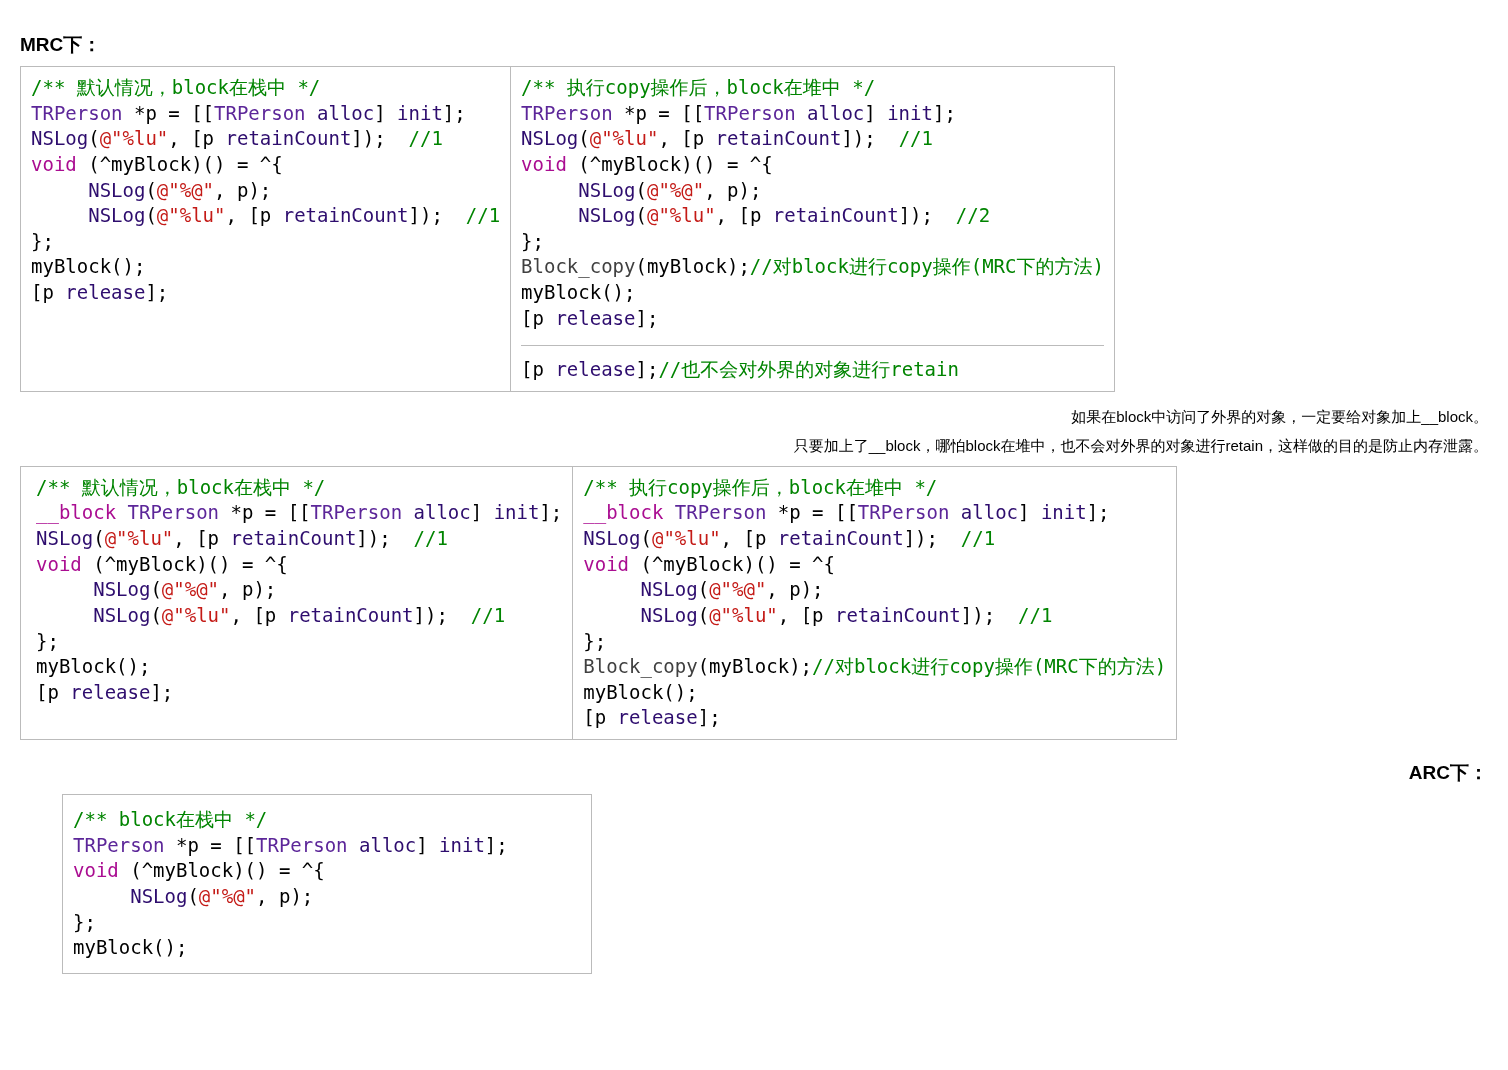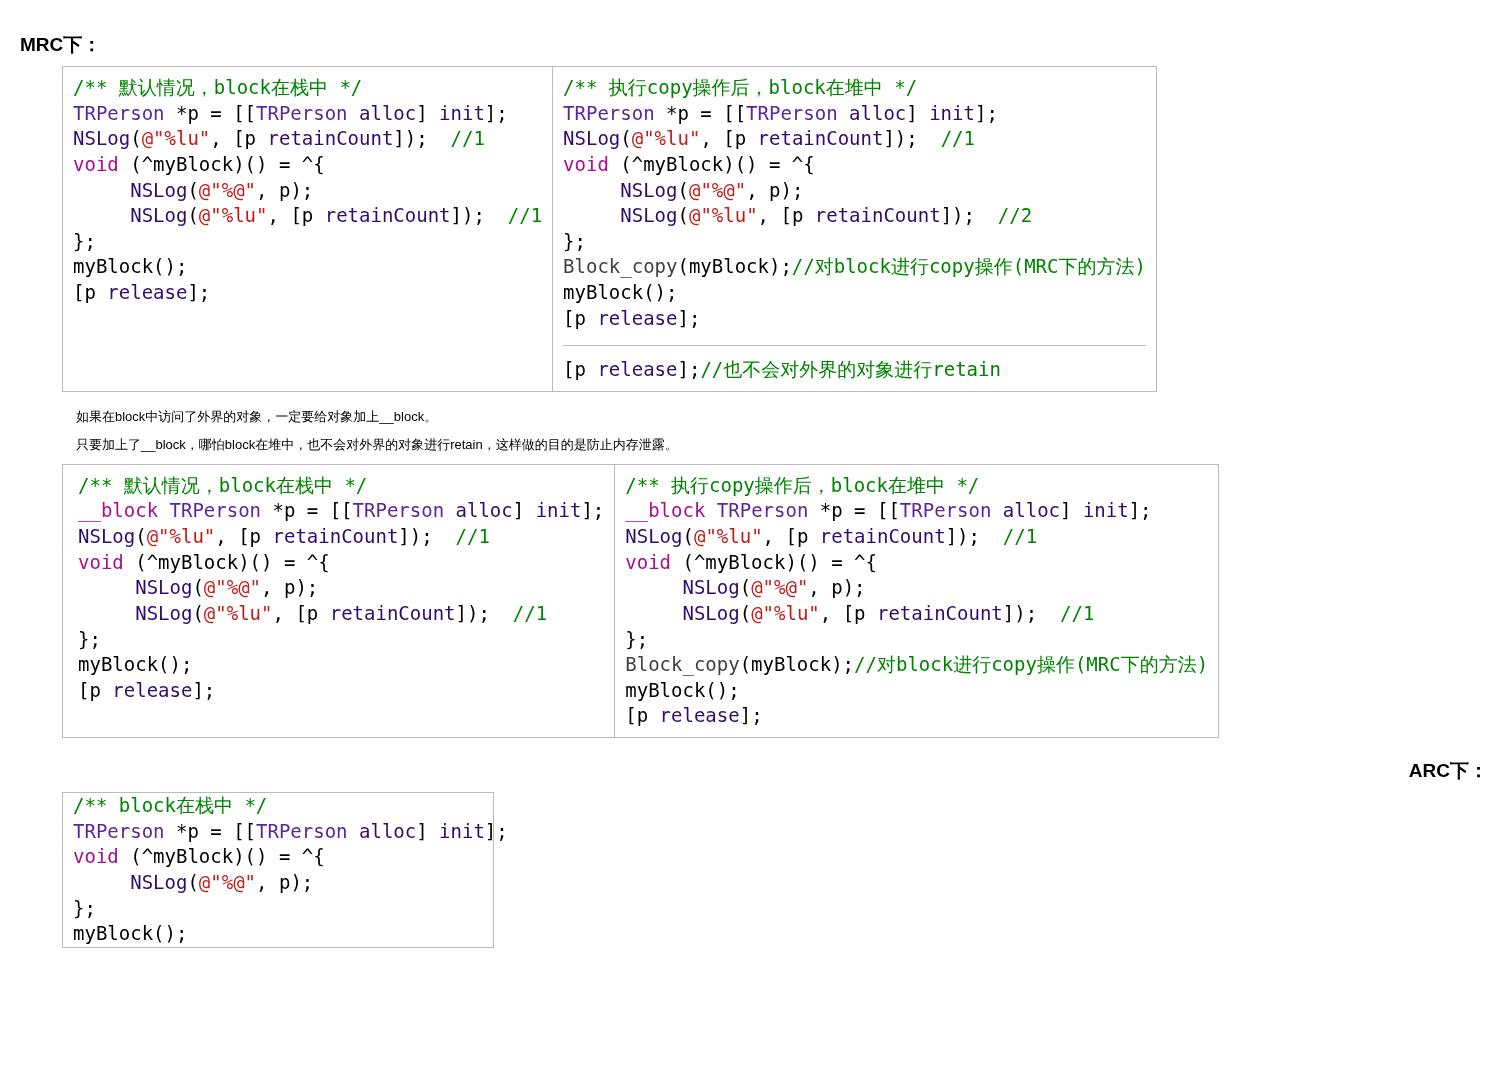--- a/index.html
+++ b/index.html
@@ -12,46 +12,46 @@
       width: 1508px;
     }
     .section-title {
       font-weight: bold;
       font-size: 19px;
       margin-bottom: 8px;
       margin-top: 12px;
     }
     .code-table {
       width: 984px;
-      margin-left: 42px;
       border-collapse: collapse;
     }
     .code-table td {
       border: 1px solid #bbb;
       vertical-align: top;
       padding: 8px 10px;
     }
     .note {
       margin-left: 56px;
       margin-top: 16px;
       margin-bottom: 10px;
-      font-size: 13px;
+      font-size: 15px;
+      text-align: right;
     }
     pre {
       font-family: Menlo, Consolas, Monaco, monospace;
       font-size: 19px;
       line-height: 1.35;
       white-space: pre;
       color: #000;
     }
     .single-box {
-      width: 432px;
+      width: 530px;
       margin-left: 42px;
       border: 1px solid #bbb;
-      padding: 0 10px;
+      padding: 12px 10px;
     }
     .c-comment { color: #008400; font-weight: 500; }
     .c-type    { color: #5c2699; }
     .c-keyword { color: #aa0d91; }
     .c-string  { color: #c41a16; }
     .c-func    { color: #2e0d6e; }
     .c-bfunc   { color: #404040; }
     .c-plain   { color: #000; }
   </style>
 </head>

